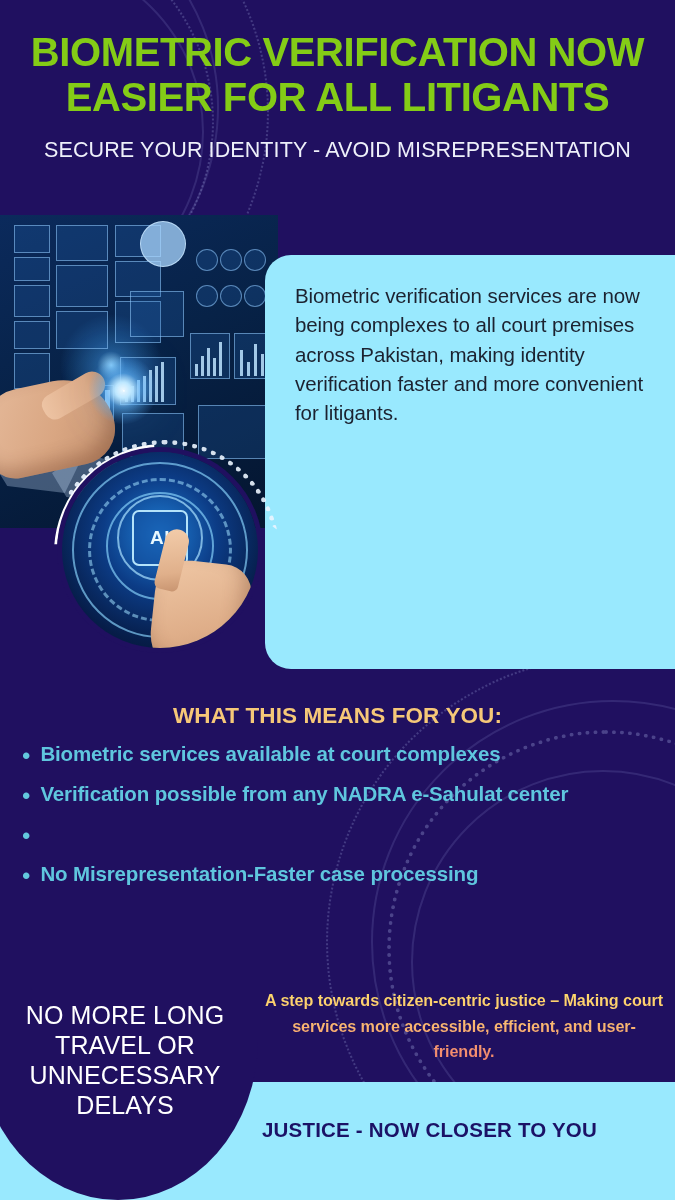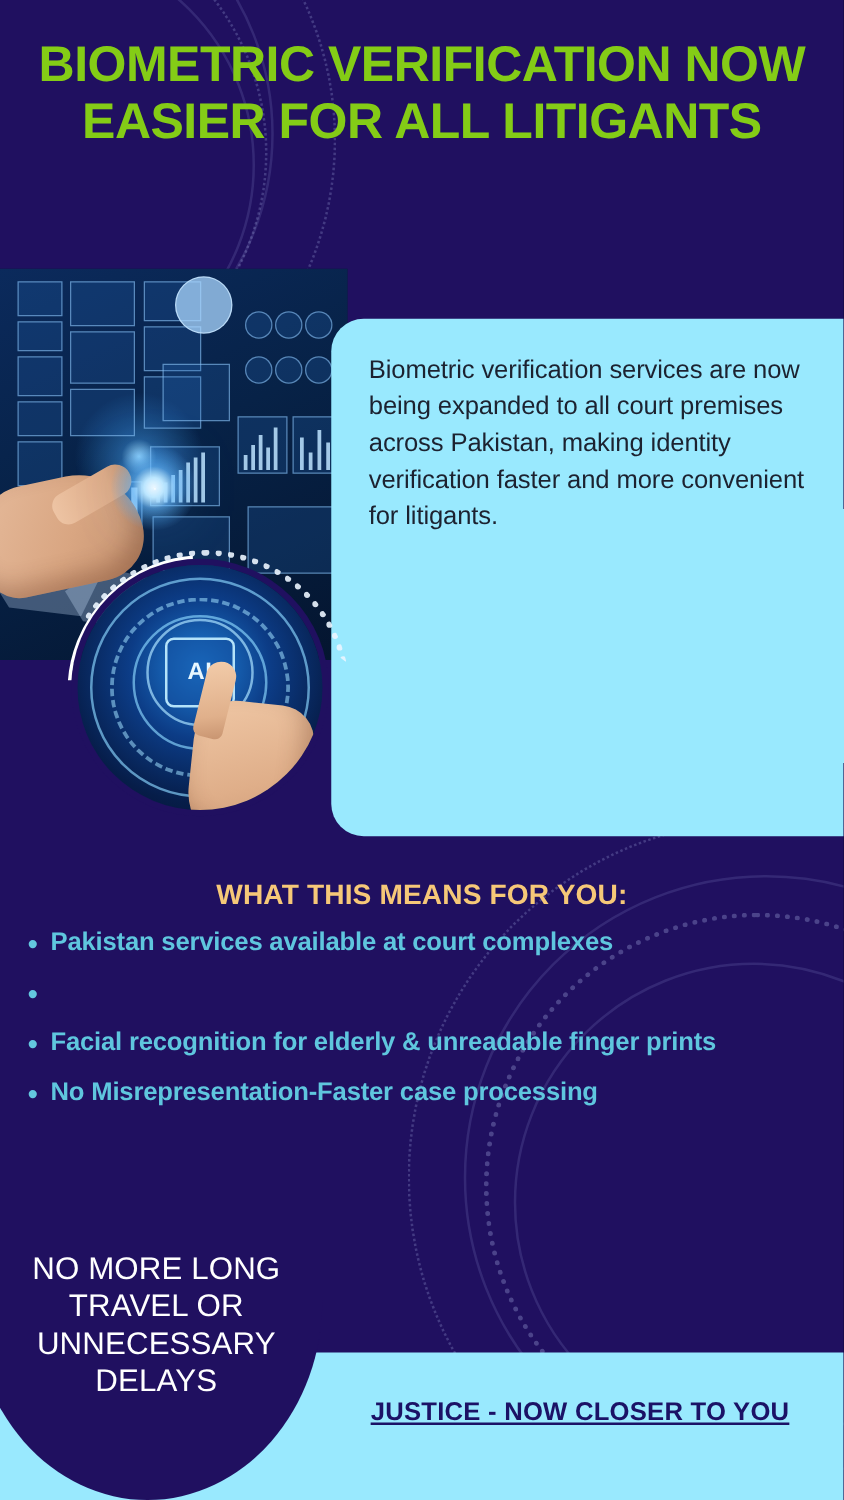--- a/index.html
+++ b/index.html
@@ -323,46 +323,46 @@
     background: linear-gradient(180deg, #ffe06a 0%, #fbc071 40%, #f4936f 78%, #ef7f6b 100%);
     -webkit-background-clip: text;
     background-clip: text;
     color: transparent;
     -webkit-text-fill-color: transparent;
   }
   .closing {
     position: absolute;
     left: 262px; top: 1118px;
     width: 404px;
-    text-align: center;
+    text-align: left;
     color: #1b1266;
     font-size: 20.5px;
     font-weight: bold;
     letter-spacing: 0.2px;
     z-index: 6;
-    text-decoration: underline;
   }
 </style>
 </head>
 <body>
 
 <div class="poster">
 
   <div class="deco deco-solid" id="deco-tl-1"></div>
   <div class="deco deco-thin-dash" id="deco-tl-2"></div>
   <div class="deco deco-solid" id="deco-tl-3"></div>
   <div class="deco deco-thin-dash" id="deco-tl-4"></div>
 
   <div class="deco deco-solid" id="deco-r-1"></div>
   <div class="deco deco-dash" id="deco-r-2"></div>
   <div class="deco deco-thin-dash" id="deco-r-3"></div>
   <div class="deco deco-solid" id="deco-r-4"></div>
 
   <div class="header">
     <div class="headline">BIOMETRIC VERIFICATION NOW EASIER FOR ALL LITIGANTS</div>
+    <div class="subhead">SECURE YOUR IDENTITY - AVOID MISREPRESENTATION</div>
   </div>
 
   <div class="photo-main">
     <div class="screen-bg"></div>
 
     <div class="tile" style="left:14px;  top:10px;  width:34px; height:26px;"></div>
     <div class="tile" style="left:14px;  top:42px;  width:34px; height:22px;"></div>
     <div class="tile" style="left:14px;  top:70px;  width:34px; height:30px;"></div>
     <div class="tile" style="left:14px;  top:106px; width:34px; height:26px;"></div>
     <div class="tile" style="left:14px;  top:138px; width:34px; height:34px;"></div>
@@ -428,41 +428,42 @@
     <div class="ai-chip-outer"></div>
     <div class="ai-chip">AI</div>
     <div class="hand-touch">
       <div class="hand-touch-finger"></div>
     </div>
   </div>
   <div class="arc-frame"></div>
   <div class="arc-dots"></div>
 
   <div class="info-panel">
-    <p>Biometric verification services are now being expanded to all court premises across Pakistan, making identity verification faster and more convenient for litigants.</p>
+    <p>Biometric verification services are now being complexes to all court premises across Pakistan, making identity verification faster and more convenient for litigants.</p>
   </div>
 
   <div class="means-title">WHAT THIS MEANS FOR YOU:</div>
 
   <div class="bullets">
     <div class="bullet-row">
       <span class="bullet-dot">•</span>
-      <span class="bullet-text">Pakistan services available at court complexes</span>
+      <span class="bullet-text">Biometric services available at court complexes</span>
     </div>
     <div class="bullet-row">
       <span class="bullet-dot">•</span>
+      <span class="bullet-text">Verification possible from any NADRA e-Sahulat center</span>
     </div>
     <div class="bullet-row">
       <span class="bullet-dot">•</span>
-      <span class="bullet-text">Facial recognition for elderly &amp; unreadable finger prints</span>
     </div>
     <div class="bullet-row">
       <span class="bullet-dot">•</span>
       <span class="bullet-text">No Misrepresentation-Faster case processing</span>
     </div>
   </div>
 
   <div class="bottom-band"></div>
   <div class="shield"></div>
   <div class="shield-text">NO MORE LONG TRAVEL OR UNNECESSARY DELAYS</div>
+  <div class="tagline">A step towards citizen-centric justice – Making court services more accessible, efficient, and user-friendly.</div>
   <div class="closing">JUSTICE - NOW CLOSER TO YOU</div>
 
 </div>
 
 </body></html>

